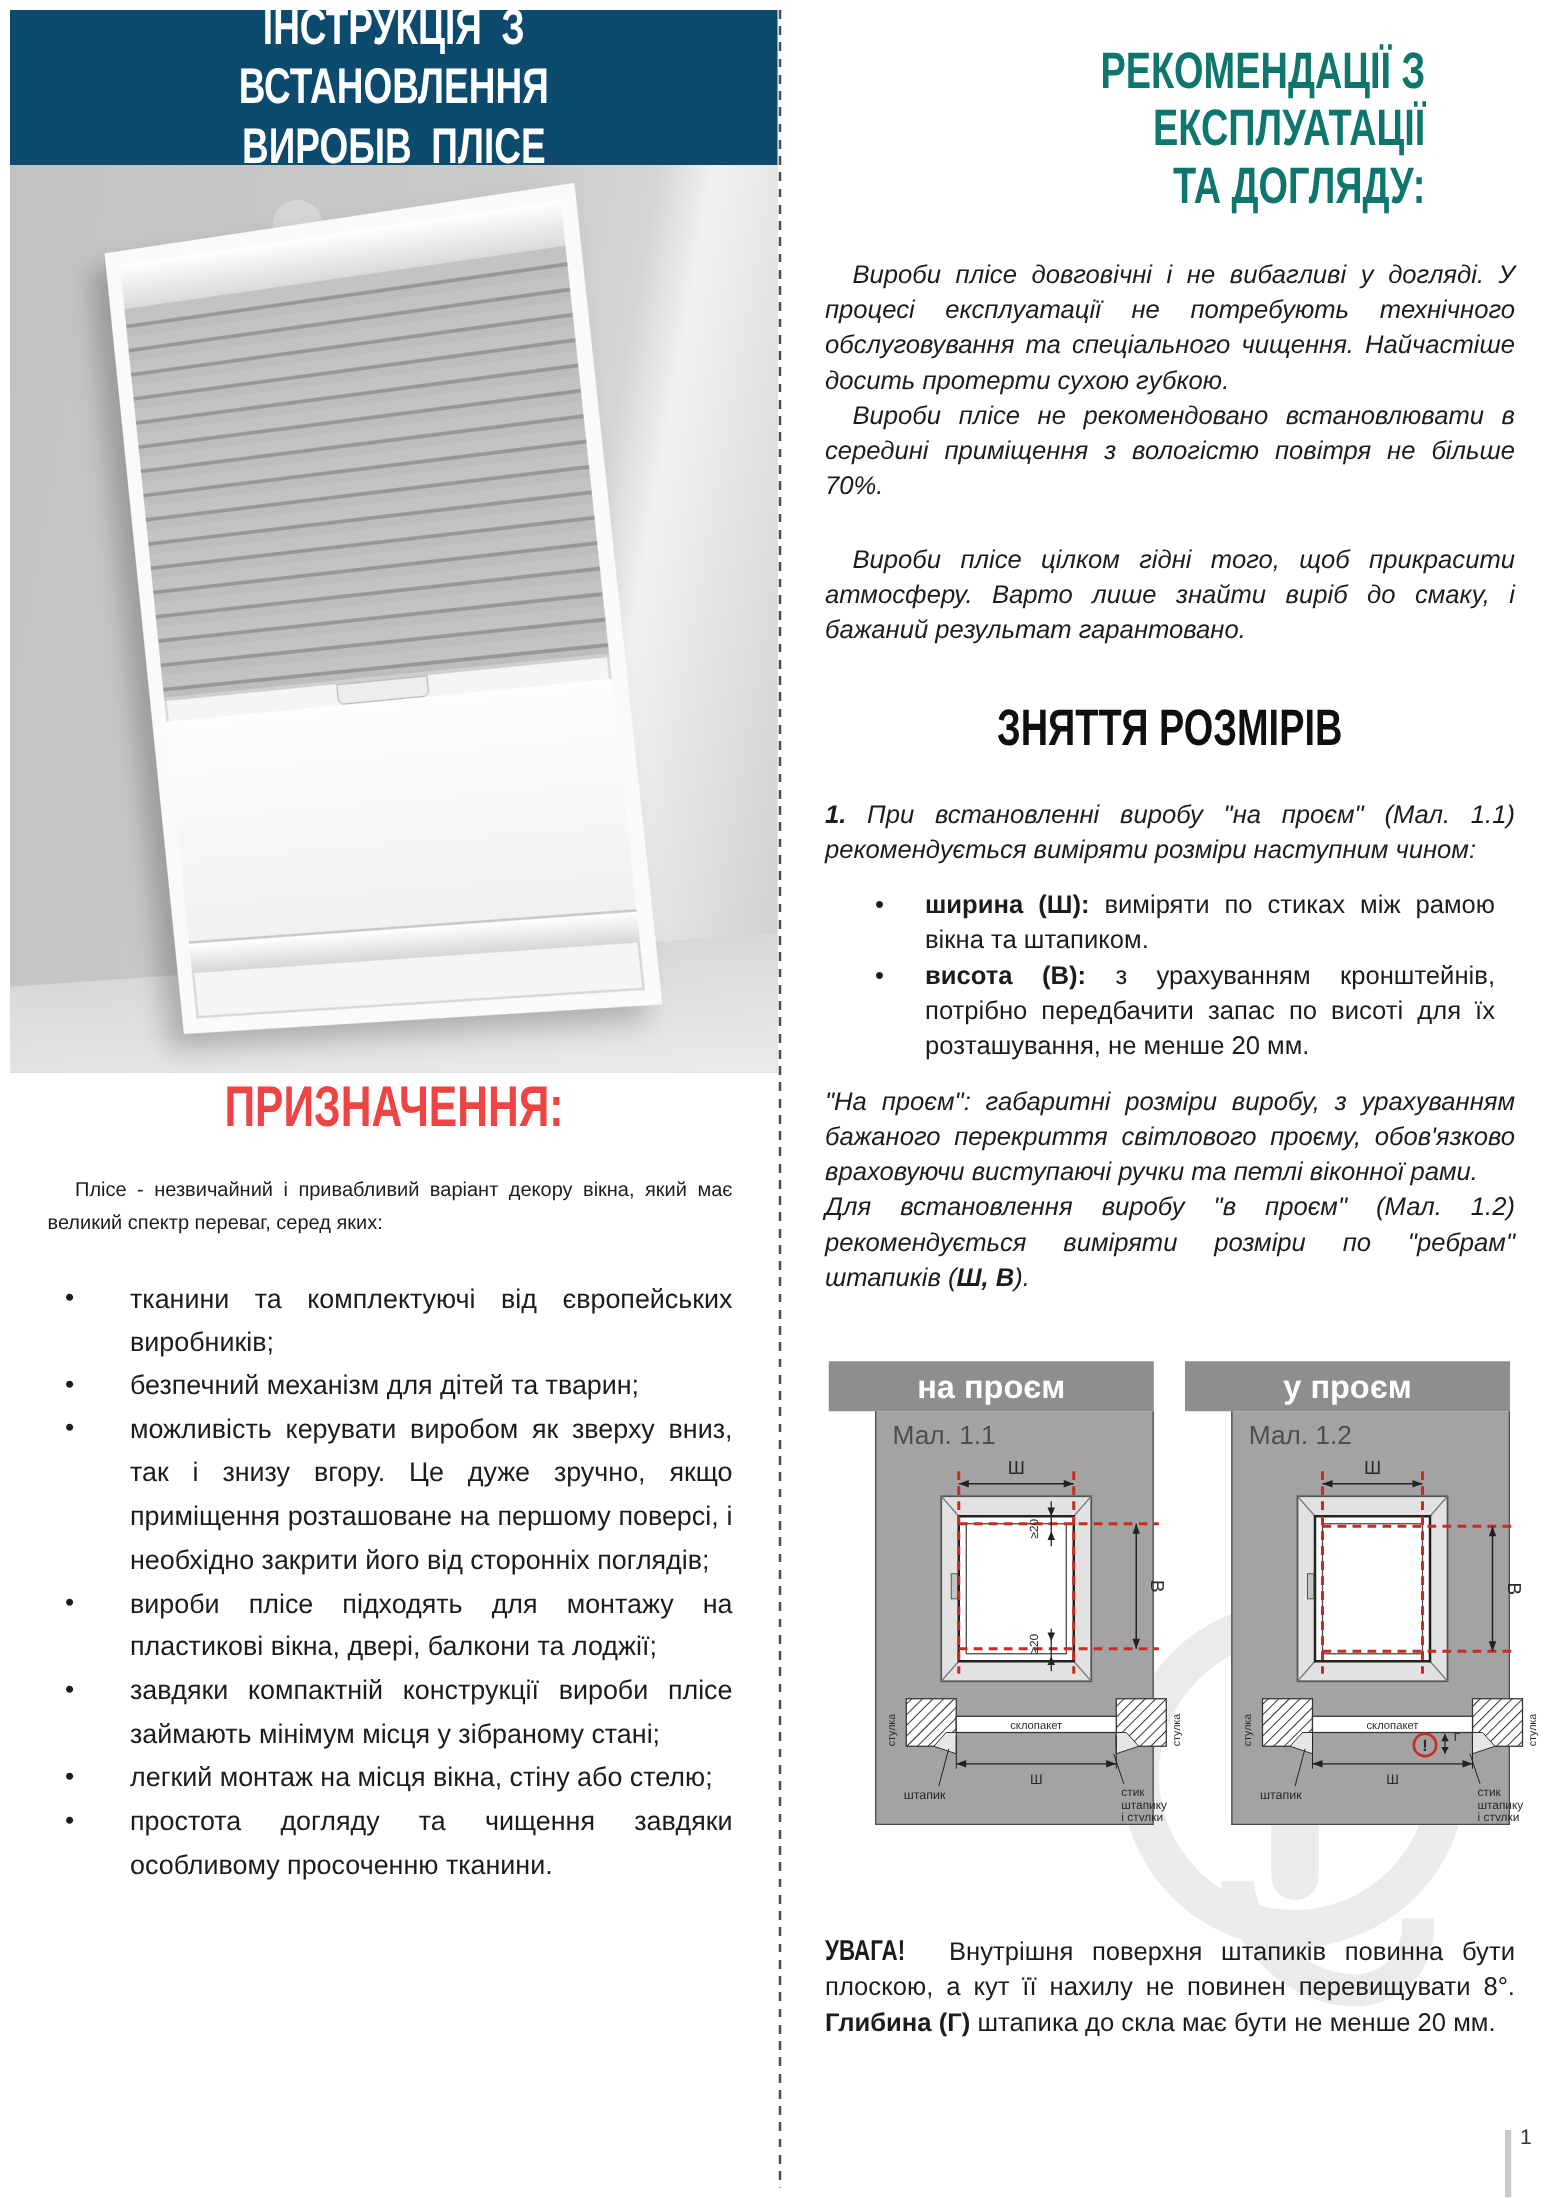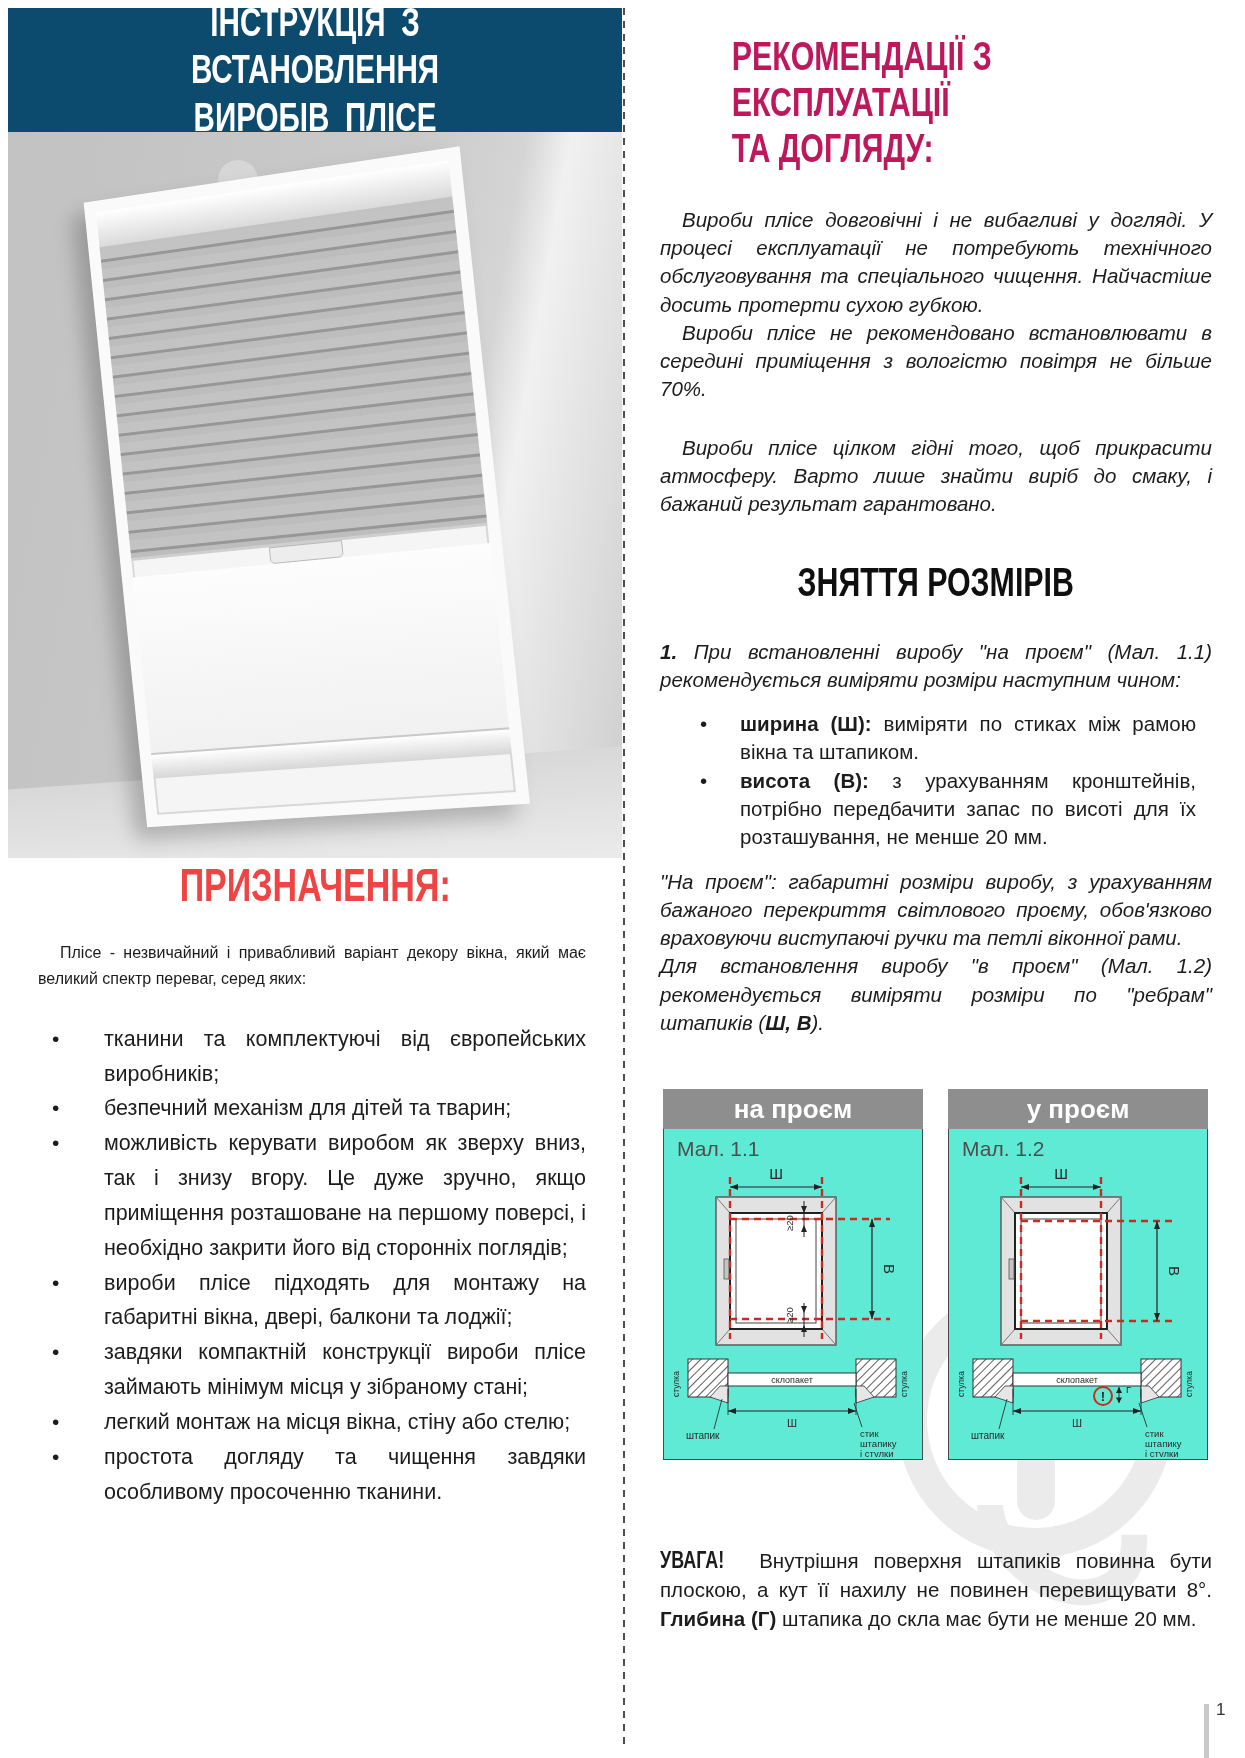--- a/index.html
+++ b/index.html
@@ -32,38 +32,38 @@
   .blist{margin:30px 36px 0 0;padding:0 0 0 96px;list-style:none;font-size:21.5px;line-height:1.62;}
   .blist li{position:relative;text-align:justify;}
   .blist li::before{content:"•";position:absolute;left:-52px;top:0;font-size:21px;}
 
   
   .divider{position:absolute;left:623px;top:8px;width:2px;height:1742px;
     background:repeating-linear-gradient(180deg,#4d4d4d 0 7px,transparent 7px 13px);}
 
   
   .rc{position:absolute;left:660px;top:8px;width:552px;}
-  .care-h{margin-top:26px;text-align:left;font-size:41px;line-height:1.12;color:#be185d;}
+  .care-h{margin-top:26px;text-align:right;font-size:41px;line-height:1.12;color:#0f766e;}
   .rp{font-size:20.5px;line-height:1.38;text-align:justify;margin:0;font-style:italic;}
   .ind{text-indent:22px;}
   .care-p1{margin-top:34px;}
   .care-p3{margin-top:30px;font-style:italic;}
   .sizing-h{margin-top:40px;text-align:center;font-size:41px;color:#0f0f0f;}
   .step1{margin-top:32px;}
   .rlist{margin:16px;padding:0 0 0 64px;list-style:none;}
   .rlist li{position:relative;text-align:justify;font-size:20.5px;line-height:1.38;}
   .rlist li::before{content:"•";position:absolute;left:-40px;top:0;}
   b.lead{font-weight:700;}
 
   
   .panels{position:absolute;left:660px;top:1089px;width:552px;height:372px;}
   .panel{position:absolute;top:0;width:260px;}
   .panel.p1{left:3px;} .panel.p2{left:288px;}
   .panel-h{height:40px;background:#8e8e8e;color:#fff;font-weight:700;font-size:26px;display:flex;align-items:center;justify-content:center;}
-  .panel-b{border:1.5px solid #4a4a4a;border-top:none;background:#5eead4;height:330px;position:relative;}
+  .panel-b{border:1.5px solid #4a4a4a;border-top:none;background:#a3a3a3;height:330px;position:relative;margin-left:37px;}
   .fig-cap{position:absolute;left:13px;top:8px;font-size:21px;color:#4e4e4e;}
   .winsvg{position:absolute;left:2px;top:34px;}
   .crosssvg{position:absolute;left:2px;top:222px;}
 
   
   .warning{position:absolute;left:660px;top:1524px;width:552px;font-size:20.5px;line-height:1.38;text-align:justify;}
   .warn-lead{font-size:23px;transform:scaleX(.78);transform-origin:0 60%;display:inline-block;font-weight:800;margin-right:2px;}
 
   
   .wm{position:absolute;}
@@ -108,21 +108,21 @@
   </div>
 
   <div class="purpose-h"><span class="condensed">ПРИЗНАЧЕННЯ:</span></div>
 
   <p class="lead-p">Плісе - незвичайний і привабливий варіант декору вікна, який має великий спектр переваг, серед яких:</p>
 
   <ul class="blist">
     <li><span>тканини та комплектуючі від європейських виробників;</span></li>
     <li><span>безпечний механізм для дітей та тварин;</span></li>
     <li><span>можливість керувати виробом як зверху вниз, так і знизу вгору. Це дуже зручно, якщо приміщення розташоване на першому поверсі, і необхідно закрити його від сторонніх поглядів;</span></li>
-    <li><span>вироби плісе підходять для монтажу на габаритні вікна, двері, балкони та лоджії;</span></li>
+    <li><span>вироби плісе підходять для монтажу на пластикові вікна, двері, балкони та лоджії;</span></li>
     <li><span>завдяки компактній конструкції вироби плісе займають мінімум місця у зібраному стані;</span></li>
     <li><span>легкий монтаж на місця вікна, стіну або стелю;</span></li>
     <li><span>простота догляду та чищення завдяки особливому просоченню тканини.</span></li>
   </ul>
 </div>
 
 <div class="divider"></div>
 
 <div class="wm" style="left:845px;top:1230px;width:380px;height:380px;opacity:.16;">
   <div class="ring" style="inset:52px;border:30px solid #888;"></div>

